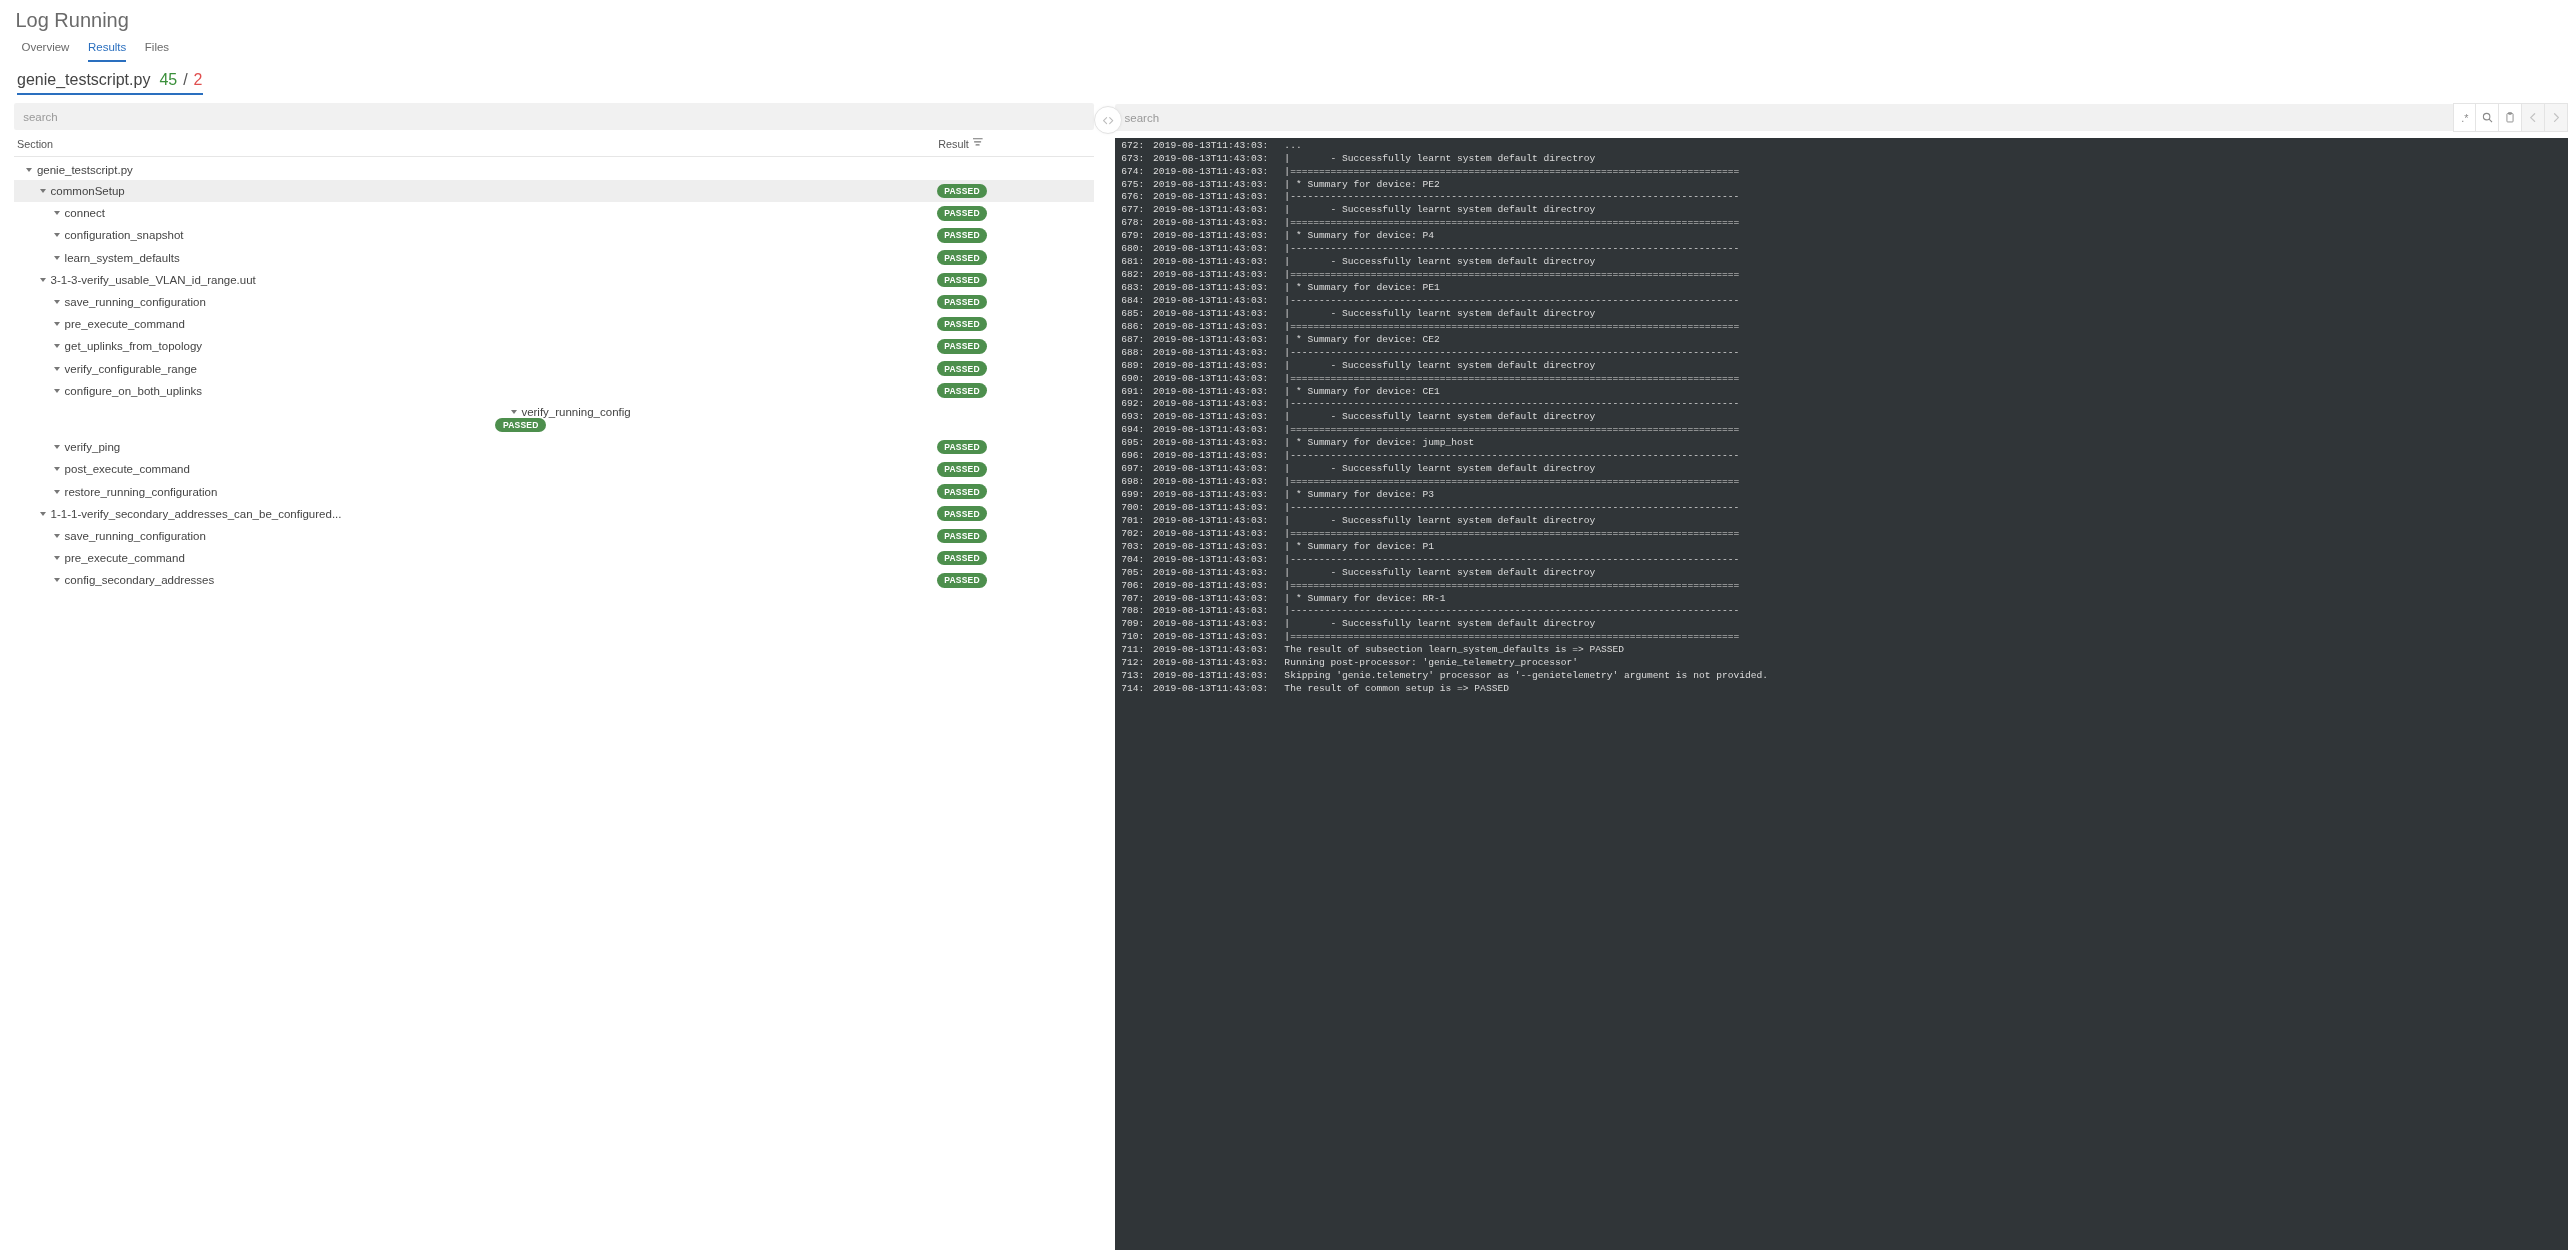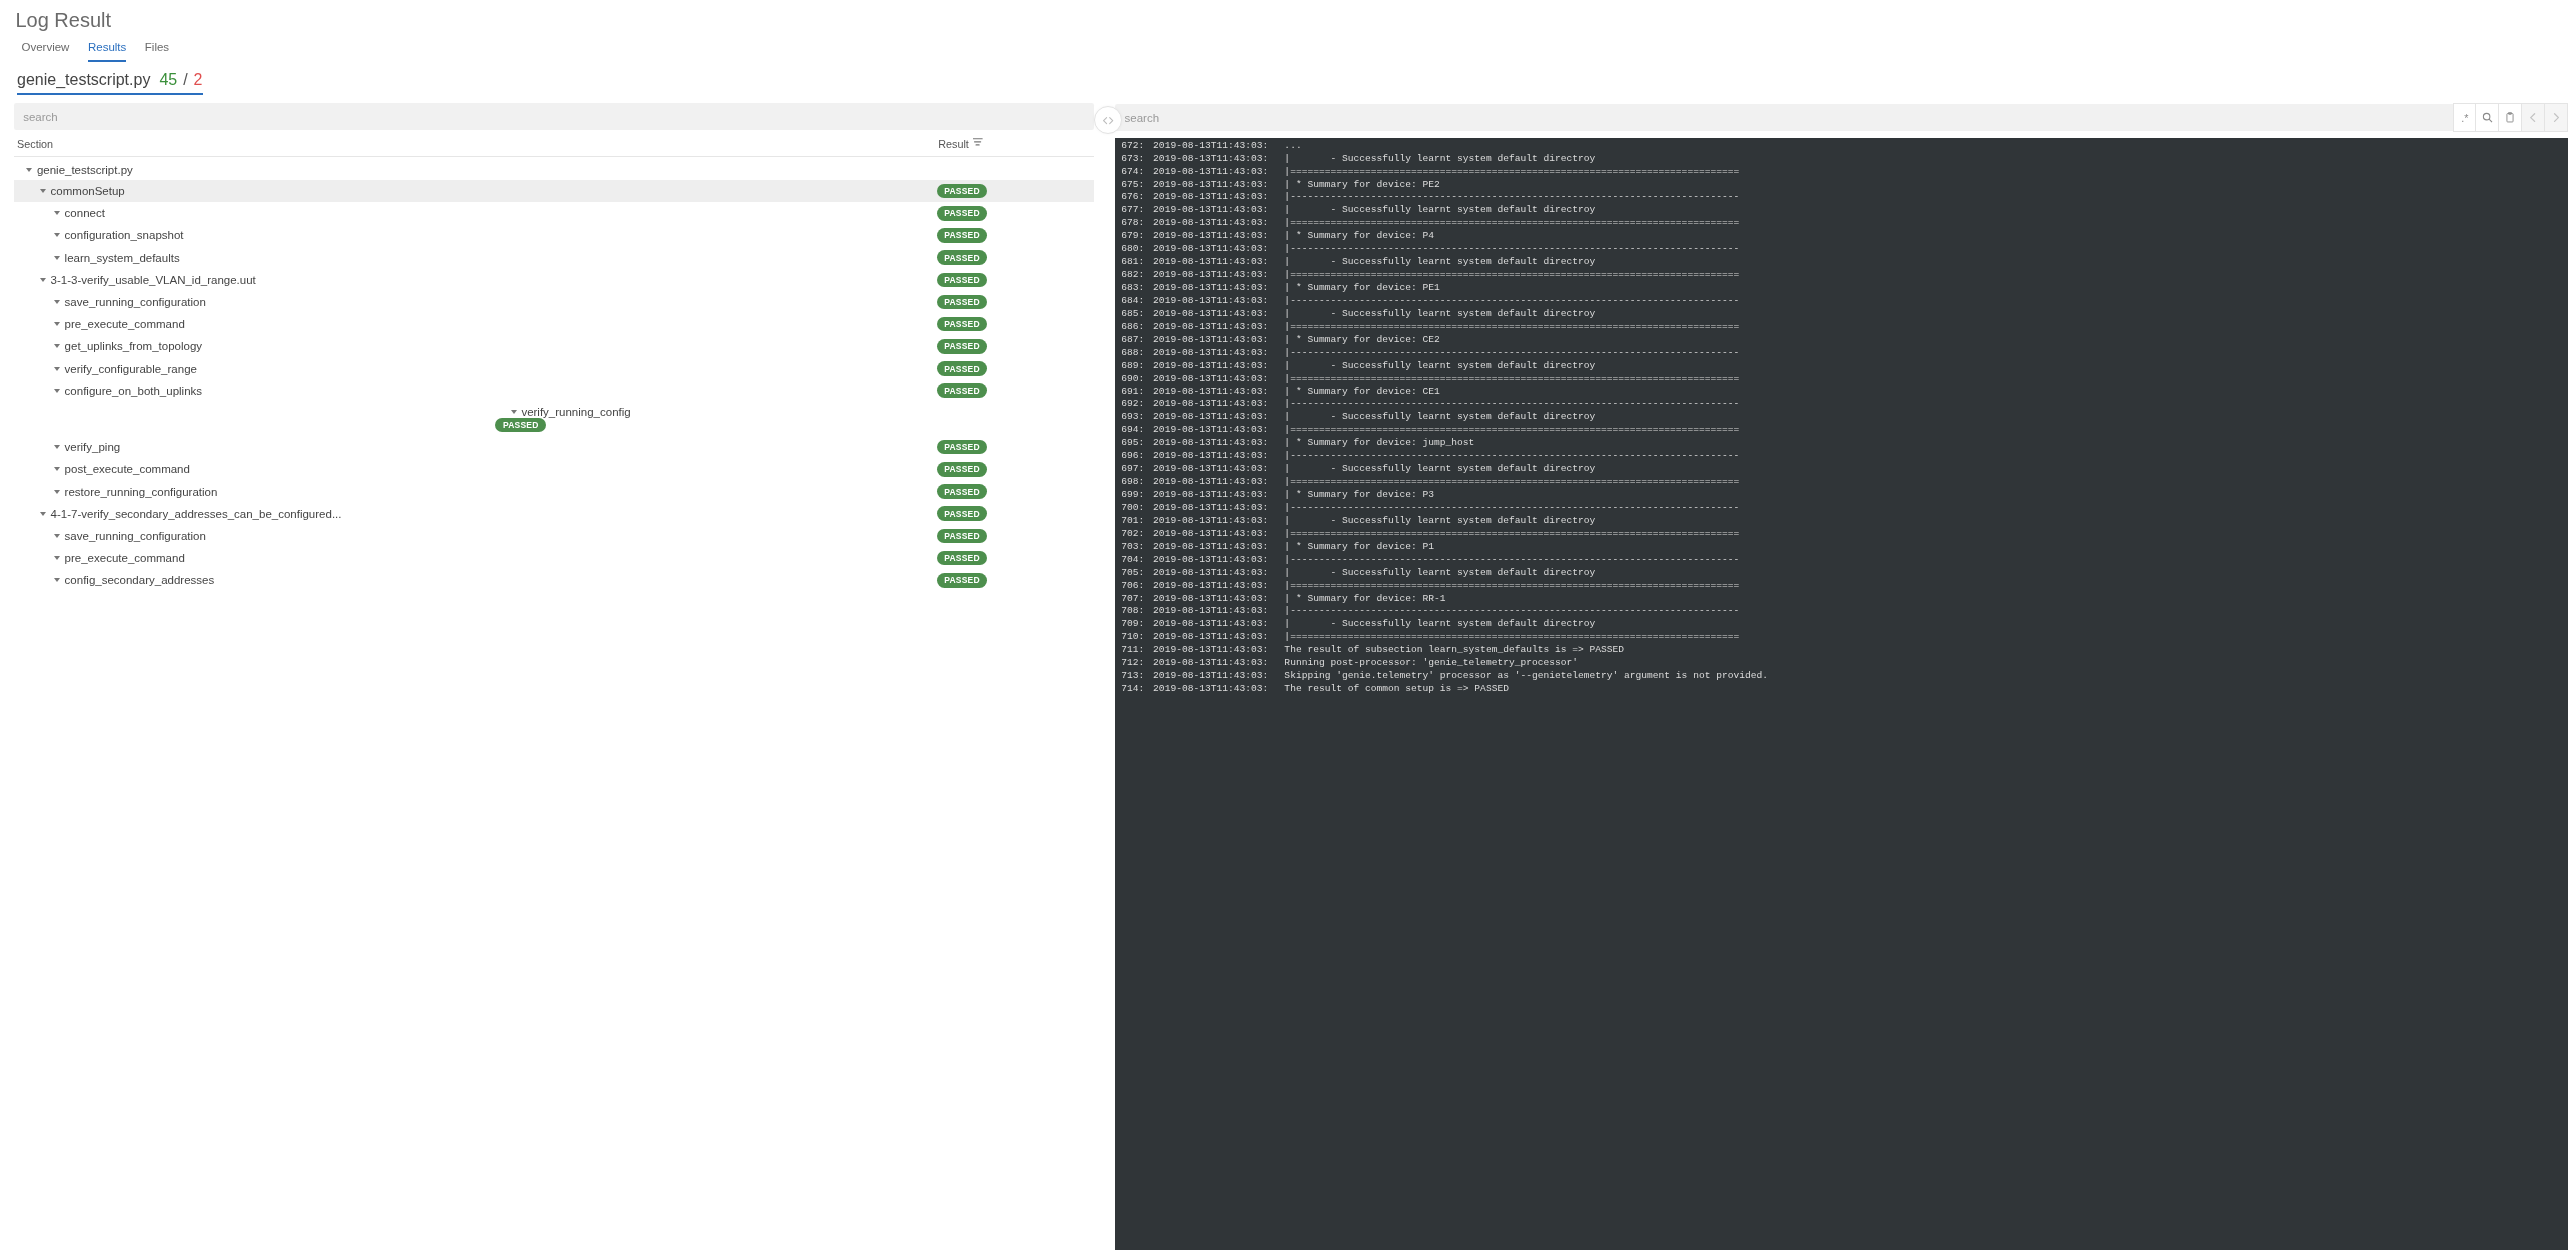--- a/index.html
+++ b/index.html
@@ -49,21 +49,21 @@
     display: flex; align-items: center; justify-content: center;
     color: #b7b7b7; font-size: 10px;
     box-shadow: 0 0 3.1px rgba(0,0,0,0.04);
   }
   .filter-icon { font-size: 9.2px; color: #777; }
 </style>
 </head>
 <body>
 
 <div class="page">
-  <div class="title">Log Result</div>
+  <div class="title">Log Running</div>
 
   <div class="tabs">
     <div class="tab">Overview</div>
     <div class="tab active">Results</div>
     <div class="tab">Files</div>
   </div>
 
   <div class="subtabs">
     <div class="subtab">
       <span>genie_testscript.py</span>
@@ -188,21 +188,21 @@
           <div class="row" style="padding-left: 40px;">
             <div class="label">
               <span class="caret"></span>
               <span>restore_running_configuration</span>
             </div>
             <span class="badge" style="margin-right: 100px;">PASSED</span>
           </div>
           <div class="row" style="padding-left: 26px;">
             <div class="label">
               <span class="caret"></span>
-              <span>4-1-7-verify_secondary_addresses_can_be_configured...</span>
+              <span>1-1-1-verify_secondary_addresses_can_be_configured...</span>
             </div>
             <span class="badge" style="margin-right: 100px;">PASSED</span>
           </div>
           <div class="row" style="padding-left: 40px;">
             <div class="label">
               <span class="caret"></span>
               <span>save_running_configuration</span>
             </div>
             <span class="badge" style="margin-right: 100px;">PASSED</span>
           </div>

